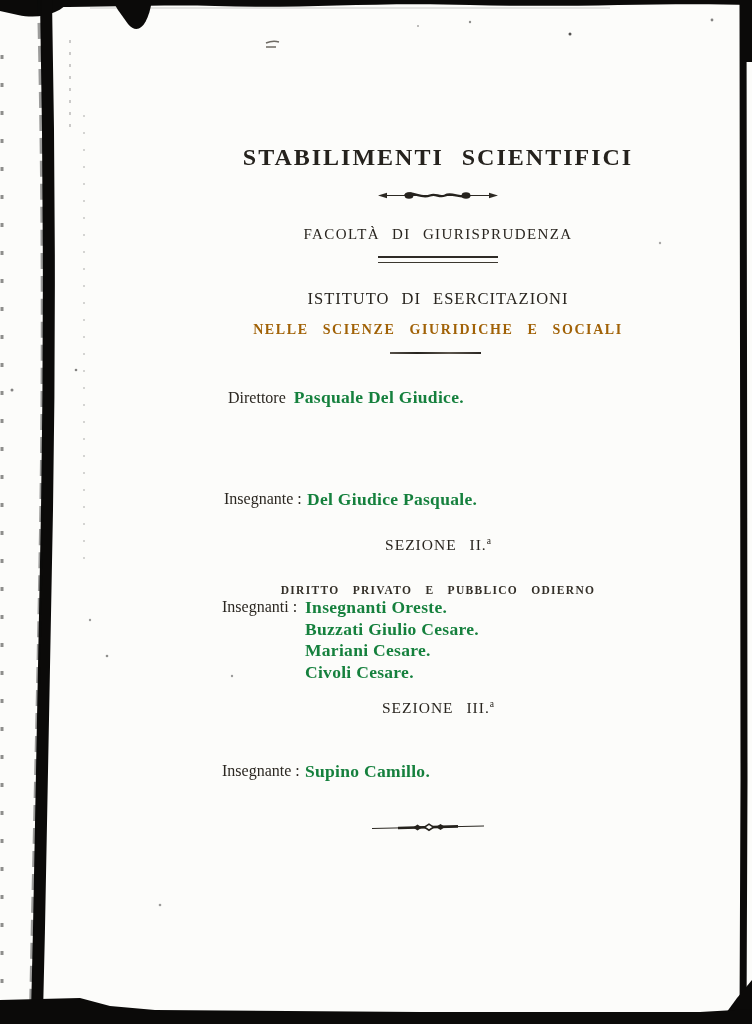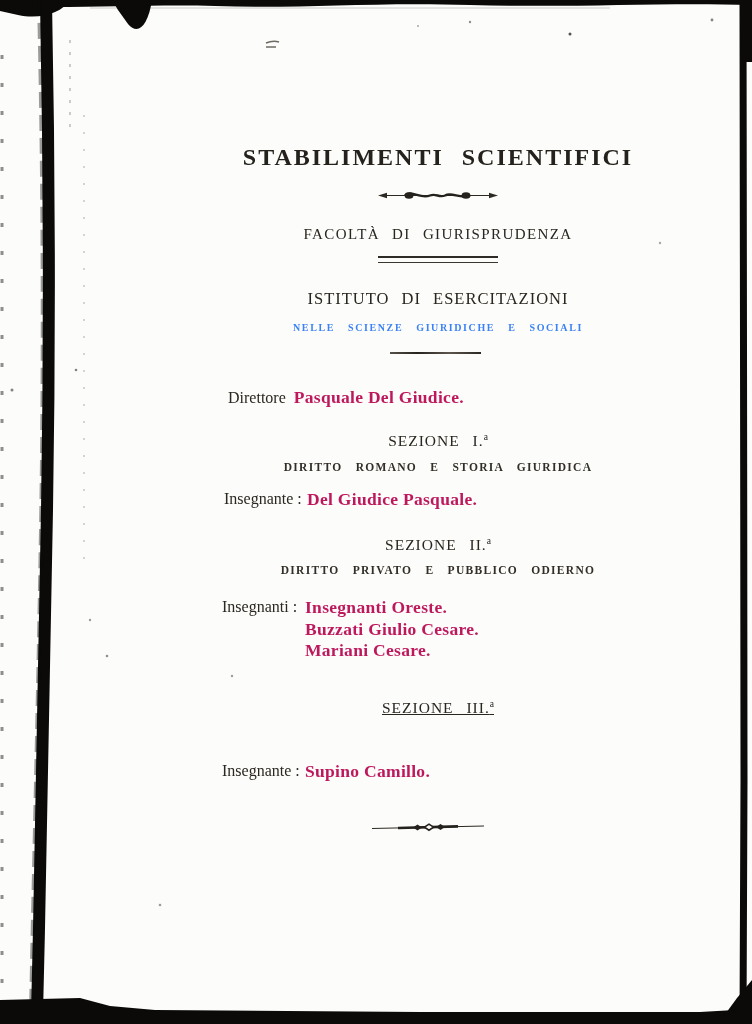--- a/index.html
+++ b/index.html
@@ -11,37 +11,37 @@
     overflow:hidden;
     font-family:"Liberation Serif","DejaVu Serif",serif;
     color:#29251f;
   }
   .artifacts{position:absolute;inset:0;width:752px;height:1024px;pointer-events:none;}
   .txt{position:absolute;margin:0;font-weight:400;white-space:nowrap;}
   .center{left:123px;width:630px;text-align:center;}
   .title{top:144px;font-size:24px;font-weight:700;letter-spacing:2px;word-spacing:10px;color:#25221d;}
   .faculty{top:226px;font-size:15px;letter-spacing:1.4px;word-spacing:7px;}
   .istituto{top:289px;font-size:16.5px;letter-spacing:1px;word-spacing:7px;}
-  .caps-sub{top:322px;font-size:10px;letter-spacing:1.6px;word-spacing:9px;font-weight:700;color:#3b82f6;}
+  .caps-sub{top:322px;font-size:14px;letter-spacing:1.6px;word-spacing:9px;font-weight:700;color:#a16207;}
   .sezione{font-size:15.5px;letter-spacing:1px;word-spacing:8px;}
   .sezione sup{font-size:9.5px;letter-spacing:0;}
   .sez-1{top:432px;}
   .sez-2{top:536px;}
-  .sez-3{top:699px;text-decoration:underline;}
+  .sez-3{top:699px;}
   .subject{font-size:11.5px;letter-spacing:1.3px;word-spacing:9px;font-weight:700;color:#332f28;}
   .subj-1{top:461px;}
-  .subj-2{top:564px;text-align:center;}
+  .subj-2{top:584px;text-align:center;}
   .subj-3{top:728px;}
   .row{position:absolute;white-space:nowrap;}
   .row-director{top:387px;left:228px;}
   .row-t1{top:490px;left:224px;}
   .row-t2{top:598px;left:222px;}
   .row-t3{top:762px;left:222px;}
   .label{font-size:16px;color:#2b2721;}
-  .bname{font-weight:700;font-size:17.5px;letter-spacing:0.3px;color:#be185d;}
+  .bname{font-weight:700;font-size:17.5px;letter-spacing:0.3px;color:#15803d;}
   .row-director .bname{margin-left:8px;}
   .names{position:absolute;left:83px;top:-1px;}
   .names .bname{display:block;line-height:21.7px;}
   .orn{position:absolute;}
   .orn-top{top:186px;left:378px;}
   .orn-bottom{top:820px;left:372px;}
   .double-rule{position:absolute;top:256px;left:378px;width:120px;height:4px;
     border-top:2px solid #2e2b26;border-bottom:1.5px solid #3b372f;}
   .single-rule{position:absolute;top:352px;left:390px;width:91px;height:2px;
     background:linear-gradient(90deg,#565048 0%,#26231e 30%,#5c564d 65%,#2b2722 100%);}
@@ -103,37 +103,36 @@
   <div class="double-rule"></div>
 
   <h3 class="txt center istituto">ISTITUTO DI ESERCITAZIONI</h3>
   <div class="txt center caps-sub">NELLE SCIENZE GIURIDICHE E SOCIALI</div>
   <div class="single-rule"></div>
 
   <div class="row row-director">
     <span class="label">Direttore</span><span class="bname">Pasquale Del Giudice.</span>
   </div>
 
-  <h4 class="txt center sezione sez-1"><span>SEZIONE I.</span><sup>a</sup></h4>
-  <div class="txt center subject subj-1">DIRITTO ROMANO E STORIA GIURIDICA</div>
   <div class="row row-t1">
     <span class="label">Insegnante :</span>
     <span class="names">
       <span class="bname">Del Giudice Pasquale.</span>
     </span>
   </div>
 
   <h4 class="txt center sezione sez-2"><span>SEZIONE II.</span><sup>a</sup></h4>
   <div class="txt center subject subj-2">DIRITTO PRIVATO E PUBBLICO ODIERNO</div>
   <div class="row row-t2">
     <span class="label">Insegnanti :</span>
     <span class="names">
       <span class="bname">Insegnanti Oreste.</span>
       <span class="bname">Buzzati Giulio Cesare.</span>
       <span class="bname">Mariani Cesare.</span>
+      <span class="bname">Civoli Cesare.</span>
     </span>
   </div>
 
   <h4 class="txt center sezione sez-3"><span>SEZIONE III.</span><sup>a</sup></h4>
   <div class="row row-t3">
     <span class="label">Insegnante :</span>
     <span class="names">
       <span class="bname">Supino Camillo.</span>
     </span>
   </div>

